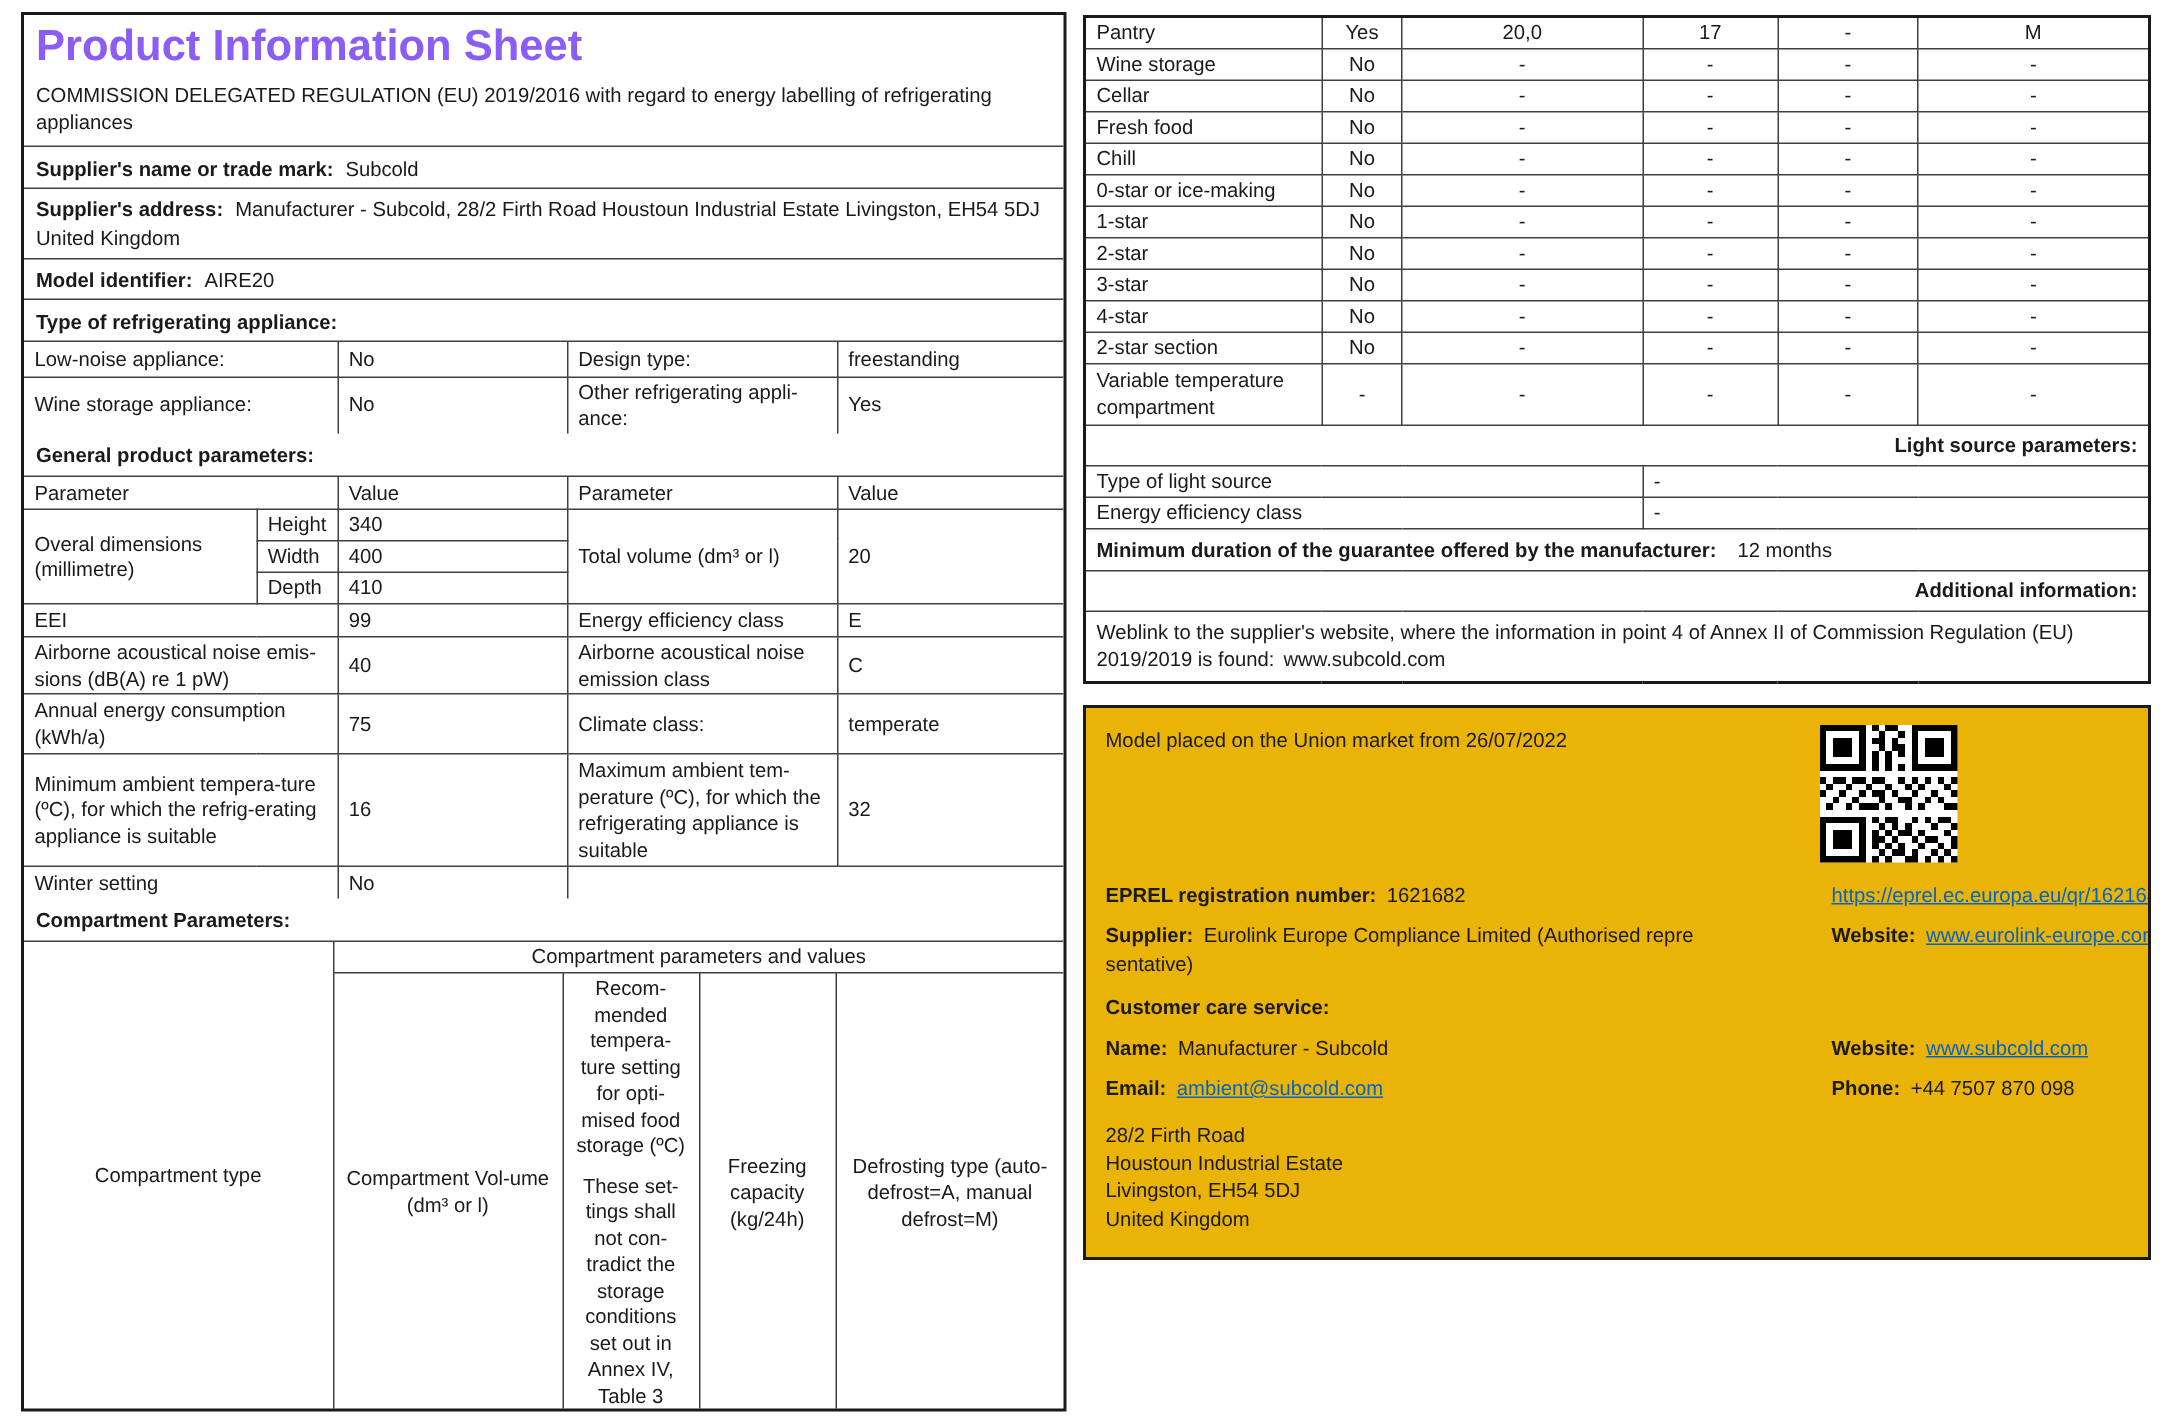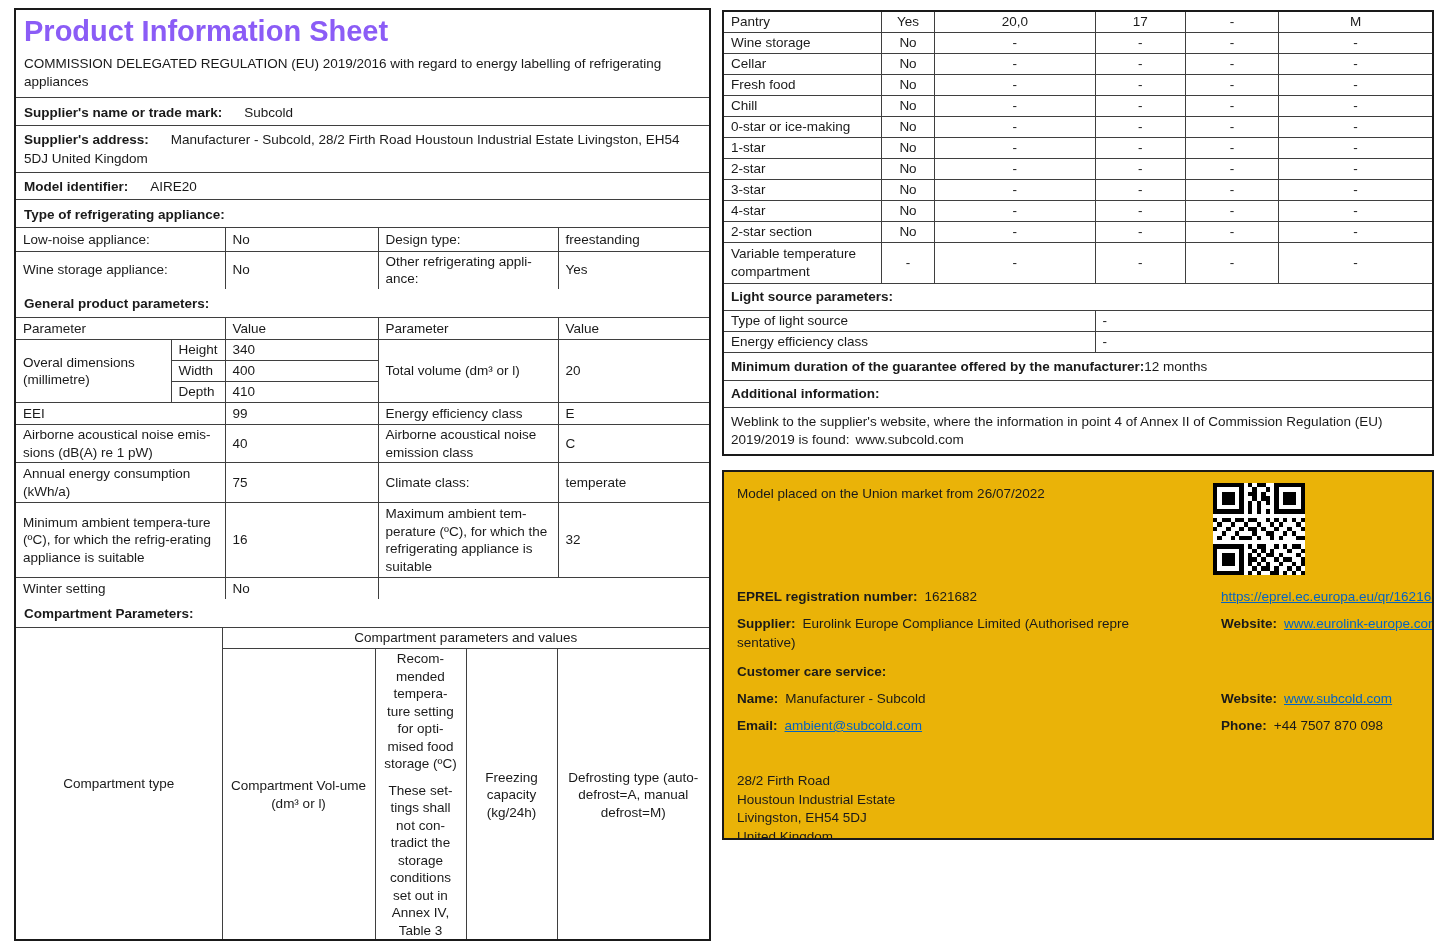--- a/index.html
+++ b/index.html
@@ -23,43 +23,43 @@
   .sec { padding:5px 8px; border-top:1px solid #3f3f3f; line-height:19px; }
   .sec.first { border-top:none; }
   .sec.nt { border-top:none; }
   .title-sec { height:87px; padding:4px 8px; }
   .doc-title { font-size:29px; font-weight:bold; color:#8b5cf6; line-height:34px; }
   .doc-reg { margin-top:7px; line-height:18px; }
   .h28 { height:28px; }
   .h47 { height:47px; padding-top:4px; }
   .h27 { height:27px; padding-top:4px; }
   .bold { font-weight:bold; }
-  .kv b { margin-right:22px; }
+  .kv b { margin-right:8px; }
 
   .twrap { border-top:1px solid #3f3f3f; }
   table.t { border-collapse:collapse; table-layout:fixed; width:693px; border-style:hidden; }
   table.t td { border:1px solid #3f3f3f; padding:1px 7px; vertical-align:middle; line-height:17.5px; }
   .y23 { height:23px; } .y36 { height:36px; }
   .g22 { height:22px; } .g21 { height:21px; } .g38 { height:38px; }
   .g40 { height:40px; } .g75 { height:75px; }
   .c21 { height:21px; } .c292 { height:292px; }
   td.cc { text-align:center; line-height:18px; }
   td.cc .mt { margin-top:9px; }
 
   
   table.right-table {
     position:absolute; left:722px; top:10px; width:712px;
     border-collapse:collapse; table-layout:fixed;
     border:2px solid #1a1a1a; background:#fff;
   }
   table.right-table td { border:1px solid #3f3f3f; padding:1px 7px; vertical-align:middle; line-height:18px; }
   table.right-table td.c { text-align:center; }
-  .r21 { height:21px; } .r41 { height:41px; } .rh27 { height:27px; }
+  .r21 { height:21px; } .r41 { height:41px; } .rh27 { height:27px;text-align:right; }
   .r28 { height:28px; } .r47 { height:47px; }
-  table.right-table b { margin-right:0; }
+  table.right-table b { margin-right:14px; }
   .gap { margin-left:6px; }
 
   
   .bbox {
     position:absolute; left:722px; top:470px; width:712px; height:370px;
     border:2px solid #1a1a1a; background:#eab308; overflow:hidden;
   }
   .b-row { position:absolute; left:13px; right:13px; line-height:19px; }
   .b-row b { margin-right:7px; }
   .b-right { position:absolute; left:436px; top:0; white-space:nowrap;padding-left:48px; }
@@ -404,21 +404,21 @@
       <span><b>Name:</b><span>Manufacturer - Subcold</span></span>
       <span class="b-right"><b>Website:</b><a class="link">www.subcold.com</a></span>
     </div>
 
     <div class="b-row" style="top:244px;">
       <span><b>Email:</b><a class="link">ambient@subcold.com</a></span>
       <span class="b-right"><b>Phone:</b><span>+44 7507 870 098</span></span>
     </div>
 
 
-    <div class="b-row addr-lines" style="top:300px;">
+    <div class="b-row addr-lines" style="top:276px;">
       <div>28/2 Firth Road</div>
       <div>Houstoun Industrial Estate</div>
       <div>Livingston, EH54 5DJ</div>
       <div>United Kingdom</div>
     </div>
 
   </div>
 </div>
 
 </body></html>

